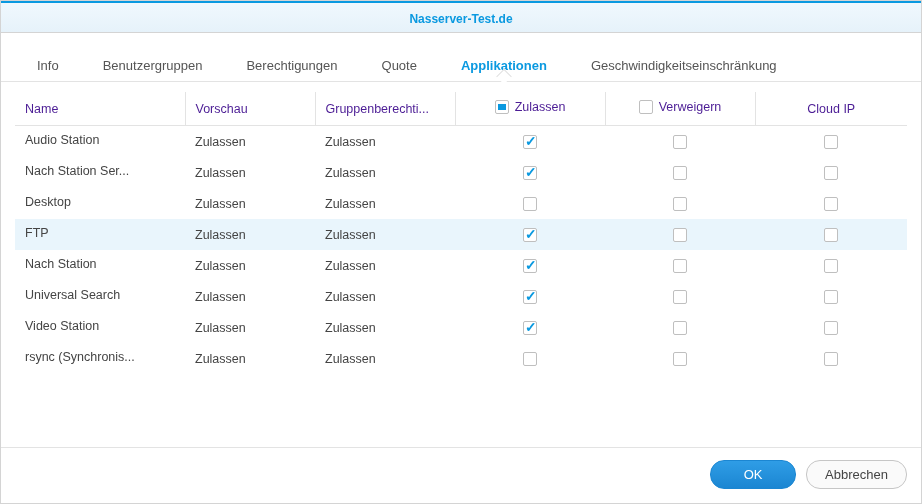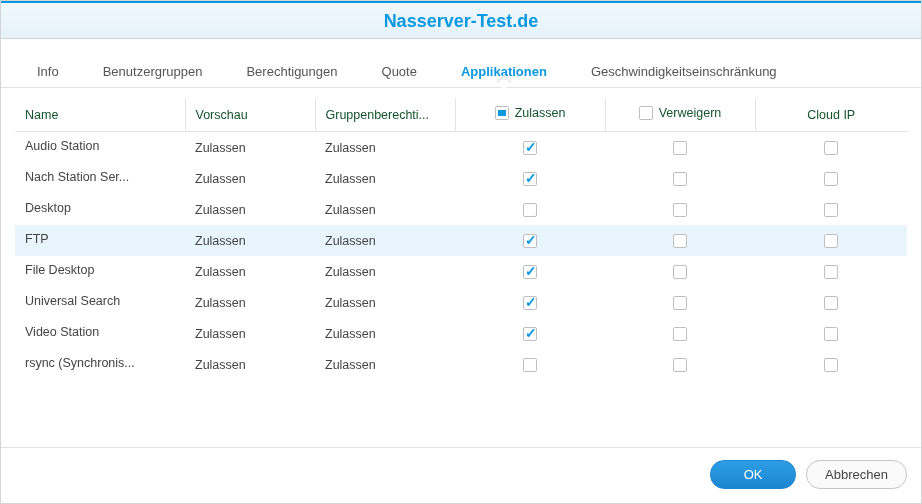--- a/index.html
+++ b/index.html
@@ -1,26 +1,26 @@
 <!DOCTYPE html>
 <html><head>
 <meta charset="utf-8">
 <style>
   * { box-sizing: border-box; margin: 0; padding: 0; }
   body { font-family: -apple-system, BlinkMacSystemFont, "Segoe UI", Arial, sans-serif; font-size: 13px; color: #333; background: #fff; }
   .window { width: 922px; height: 504px; display: flex; flex-direction: column; border: 1px solid #d4d4d4; }
   .titlebar { background: linear-gradient(#f0f8fd, #e6f2fa); border-top: 2px solid #0a99e0; border-bottom: 1px solid #d4d4d4; text-align: center; padding: 8px 0 6px; }
-  .titlebar-text { color: #0a99e0; font-weight: 600; font-size: 18px; }
+  .titlebar-text { color: #0a99e0; font-weight: 600; font-size: 12px; }
   .tabs { display: flex; padding: 0 14px; gap: 0; border-bottom: 1px solid #e3e3e3; position: relative; }
   .tab { padding: 25px 22px 8px; cursor: pointer; color: #555; font-size: 13px; position: relative; }
   .tab.active { color: #0a99e0; font-weight: 600; }
   .tab.active::after { content: ""; position: absolute; bottom: -1px; left: 50%; transform: translateX(-50%); width: 10px; height: 10px; background: #fff; border-left: 1px solid #e0e0e0; border-top: 1px solid #e0e0e0; transform: translateX(-50%) rotate(45deg); }
   .content { flex: 1; padding: 10px 14px 0; overflow: hidden; }
   .table { width: 100%; border-collapse: collapse; }
-  .table th { text-align: left; font-weight: normal; color: #14532d; padding: 8px 10px; border-bottom: 1px solid #e3e3e3; border-right: 1px solid #e3e3e3; font-size: 12.5px; }
+  .table th { text-align: left; font-weight: normal; color: #4c1d95; padding: 8px 10px; border-bottom: 1px solid #e3e3e3; border-right: 1px solid #e3e3e3; font-size: 12.5px; }
   .table th:last-child { border-right: none; }
   .table td { padding: 7px 10px; text-align: left; font-size: 12.5px; color: #444; }
   .table tr.row-highlight td { background: #e9f5fc; }
   .th-center { text-align: center !important; }
   .hdr-inner { display: inline-flex; align-items: center; gap: 6px; justify-content: center; }
   .td-center { text-align: center !important; }
   .checkbox { display: inline-block; width: 14px; height: 14px; border: 1px solid #bfbfbf; background: #fff; border-radius: 2px; position: relative; vertical-align: middle; }
   .checkbox.checked::after { content: "✓"; position: absolute; top: -3px; left: 1px; color: #0a99e0; font-size: 14px; font-weight: bold; }
   .checkbox.partial::after { content: ""; position: absolute; top: 3px; left: 2px; width: 8px; height: 6px; background: #0a99e0; }
   .col-name { width: 170px; }
@@ -100,21 +100,21 @@
           </tr>
           <tr class="row-highlight">
             <td><span class="ellipsis">FTP</span></td>
             <td>Zulassen</td>
             <td>Zulassen</td>
             <td class="td-center"><span class="checkbox checked"></span></td>
             <td class="td-center"><span class="checkbox"></span></td>
             <td class="td-center"><span class="checkbox"></span></td>
           </tr>
           <tr>
-            <td><span class="ellipsis">File Desktop</span></td>
+            <td><span class="ellipsis">Nach Station</span></td>
             <td>Zulassen</td>
             <td>Zulassen</td>
             <td class="td-center"><span class="checkbox checked"></span></td>
             <td class="td-center"><span class="checkbox"></span></td>
             <td class="td-center"><span class="checkbox"></span></td>
           </tr>
           <tr>
             <td><span class="ellipsis">Universal Search</span></td>
             <td>Zulassen</td>
             <td>Zulassen</td>

